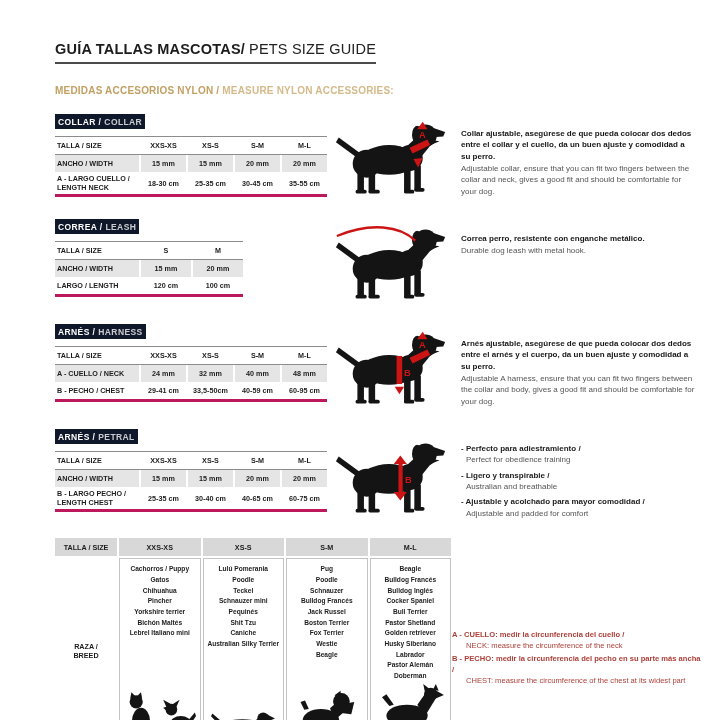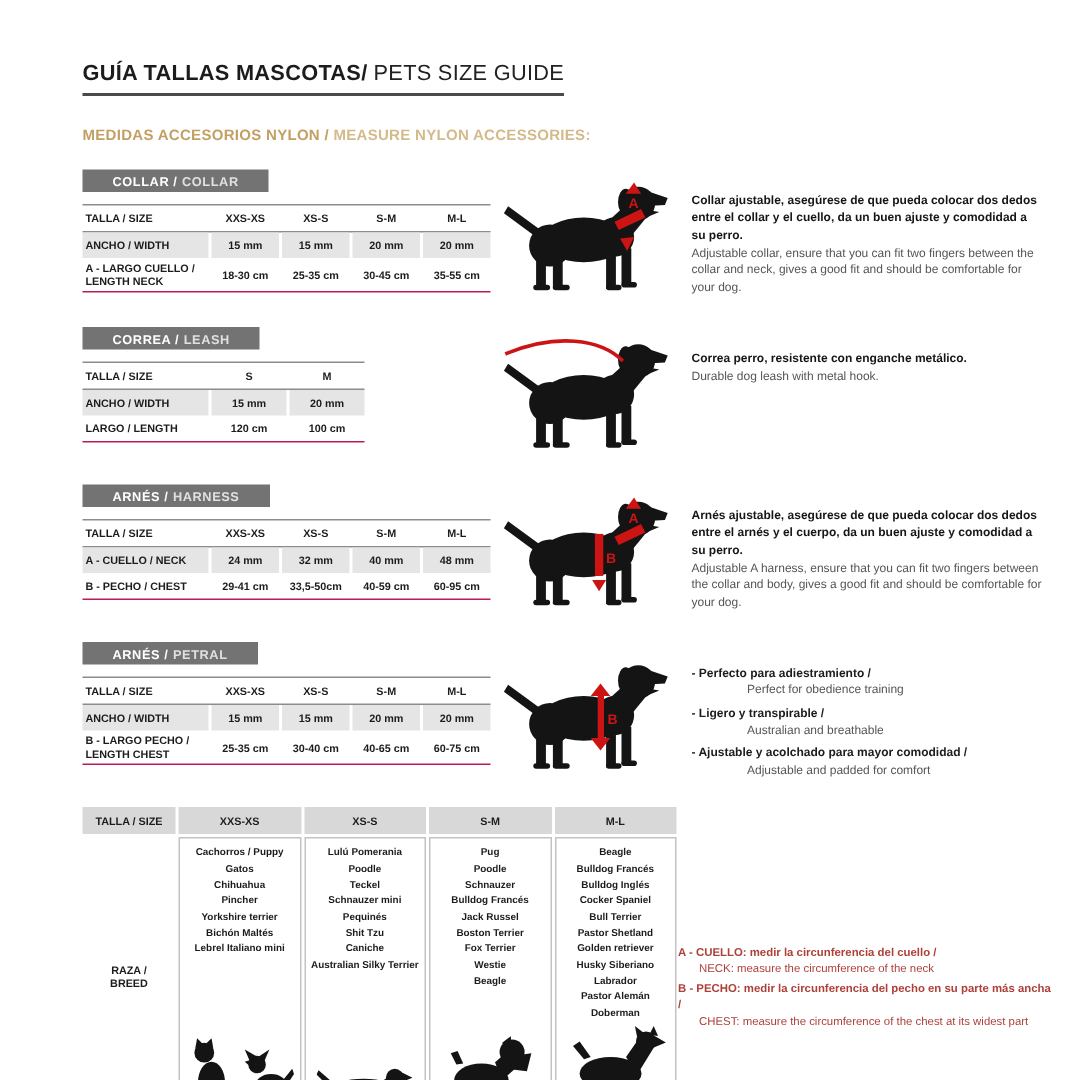--- a/index.html
+++ b/index.html
@@ -8,42 +8,42 @@
 
   .title { display:inline-block; border-bottom:2px solid #4a4a4a; padding-bottom:5px; font-size:14.5px; letter-spacing:.2px; white-space:nowrap; }
   .title .es { font-weight:bold; }
   .title .en { font-weight:normal; color:#222; margin-left:4px; }
 
   .subtitle { margin-top:21px; font-size:10px; font-weight:bold; color:#c2a063; letter-spacing:.2px; }
   .subtitle .en { color:#d3ba8a; margin-left:3px; }
 
   .section { display:flex; margin-top:15px; }
   .sec-left { width:276px; flex:none; }
-  .badge { display:inline-block; background:#737373; color:#fff; font-size:8.5px; font-weight:bold; letter-spacing:.4px; padding:3px 20px 2px; }
+  .badge { display:inline-block; background:#0f172a; color:#fff; font-size:8.5px; font-weight:bold; letter-spacing:.4px; padding:3px 3px 2px; }
   .badge .en { color:rgba(255,255,255,.78); margin-left:3px; }
 
   .tbl { width:272px; margin-top:7px; font-size:7.2px; }
   .tbl.narrow { width:188px; }
   .trow { display:flex; gap:2px; align-items:stretch; }
   .trow.header { border-top:1px solid #8c8c8c; border-bottom:1px solid #8c8c8c; }
-  .trow.last { border-bottom:1px solid #be185d; }
+  .trow.last { border-bottom:3px solid #be185d; }
   .tcell { flex:1; display:flex; align-items:center; justify-content:center; text-align:center; min-height:17px; padding:2px 1px; font-weight:bold; }
   .tcell.lbl { flex:none; width:84px; justify-content:flex-start; text-align:left; padding-left:2px; }
   .trow.shade .tcell { background:#e5e5e5; }
 
   .sec-dog { width:120px; flex:none; display:flex; align-items:center; justify-content:center; padding-top:6px; }
   .sec-dog svg { width:112px; height:84px; }
 
   .sec-text { flex:1; padding:17px 0 0 10px; font-size:8px; line-height:1.42; }
   .desc-es { font-weight:bold; color:#161616; }
   .desc-en { color:#555; margin-top:1px; }
   .bullet { margin-bottom:4px; }
   .bullet .es { font-weight:bold; }
   .bullet .es::before { content:"- "; }
-  .bullet .en { color:#555; padding-left:5px;margin-left:32px; }
+  .bullet .en { color:#555; padding-left:5px; }
 
   .breed-wrap { margin-top:15px; width:396px; font-size:7.2px; }
   .brow { display:flex; gap:2px; }
   .brow.header .bcell { background:#d8d8d8; font-weight:bold; min-height:18px; display:flex; align-items:center; justify-content:center; }
   .bcell { flex:1; text-align:center; }
   .bcell.lbl { flex:none; width:62px; }
   .brow.body { margin-top:2px; }
   .brow.body .bcell.lbl { display:flex; align-items:center; justify-content:center; font-weight:bold; text-align:center; padding:0 8px; }
   .breed-box { border:1px solid #c3c3c3; min-height:128px; display:flex; flex-direction:column; justify-content:space-between; align-items:center; padding:5px 2px 3px; }
   .breed-list div { font-size:6.6px; font-weight:bold; line-height:1.62; }

